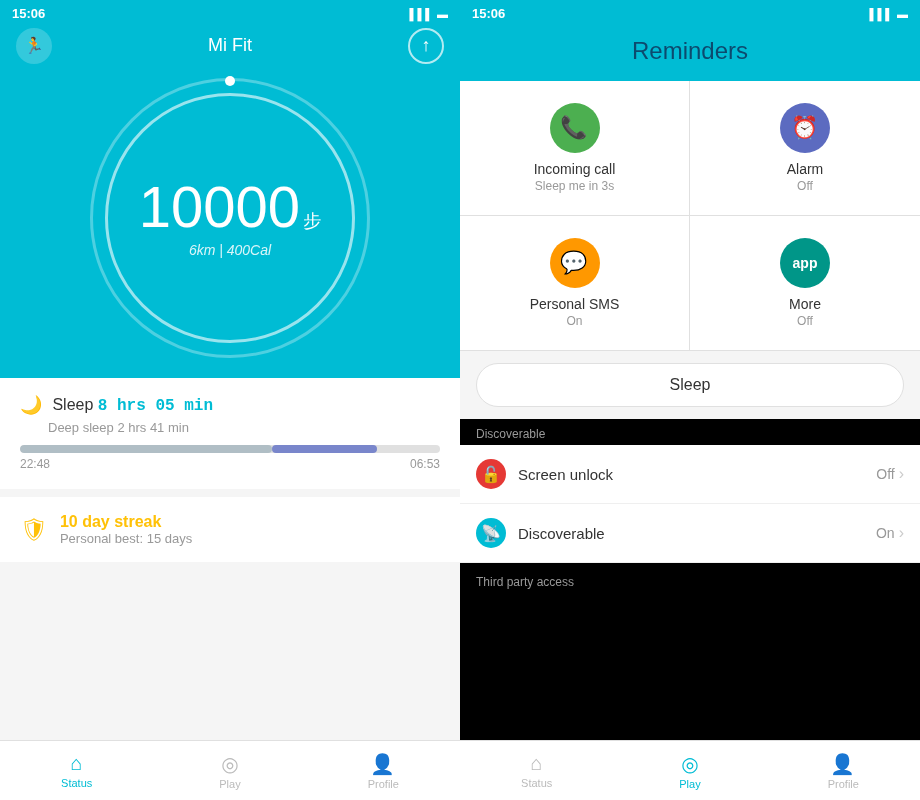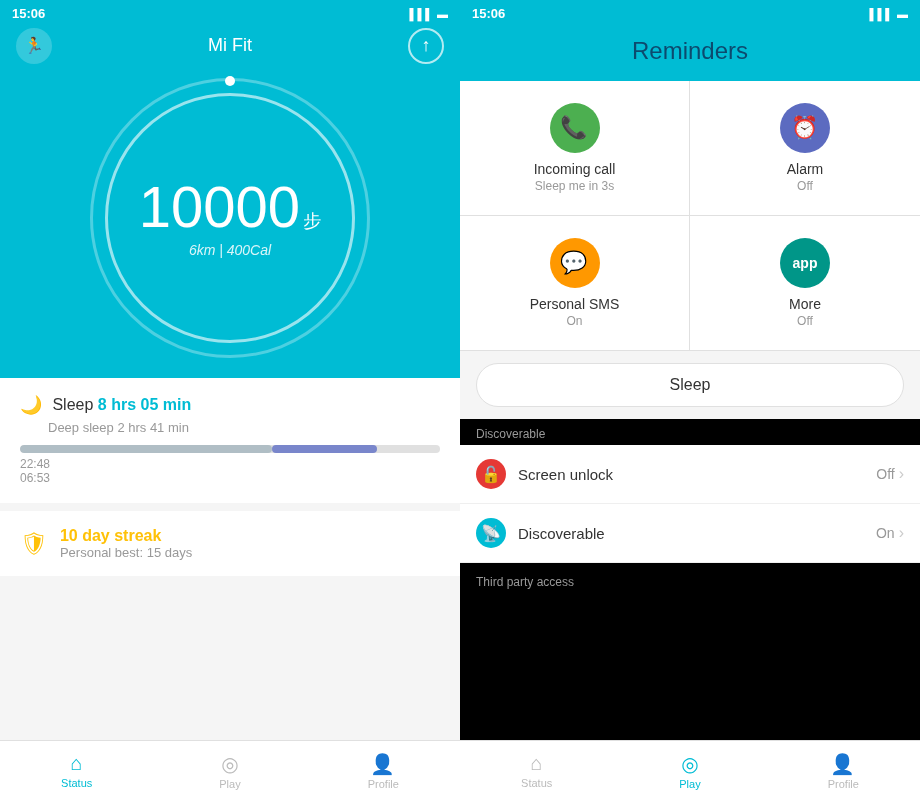--- a/index.html
+++ b/index.html
@@ -165,20 +165,21 @@
     }
 
     .sleep-title {
       font-size: 16px;
       color: #333;
     }
 
     .sleep-title span {
       color: #00bcd4;
       font-weight: 600;
+      font-family: Liberation Mono, monospace;
     }
 
     .sleep-sub {
       color: #999;
       font-size: 13px;
       margin-left: 28px;
       margin-bottom: 10px;
     }
 
     .sleep-bar-container {
@@ -209,21 +210,20 @@
       background: #7986cb;
       border-radius: 4px;
     }
 
     .sleep-times {
       display: flex;
       justify-content: space-between;
       font-size: 12px;
       color: #999;
       margin-top: 4px;
-      flex-direction: column;
     }
 
     .streak-section {
       background: white;
       padding: 16px 20px;
       display: flex;
       align-items: center;
     }
 
     .streak-icon {

